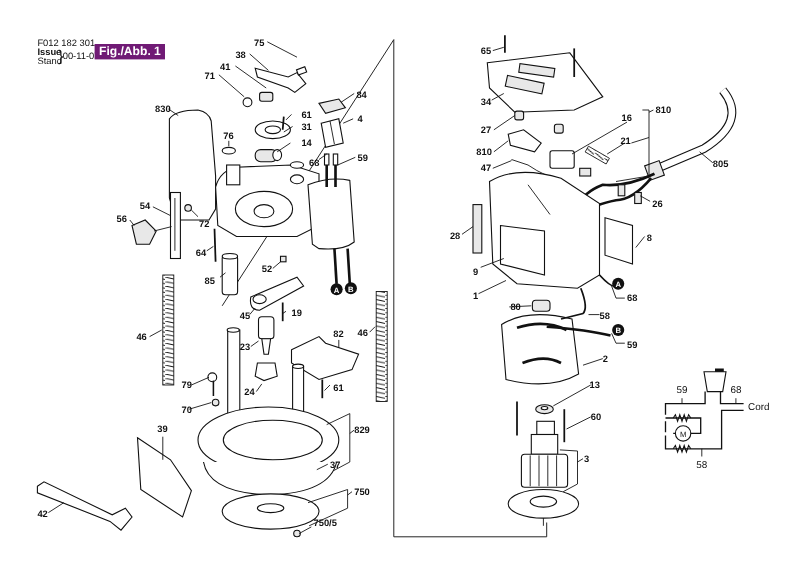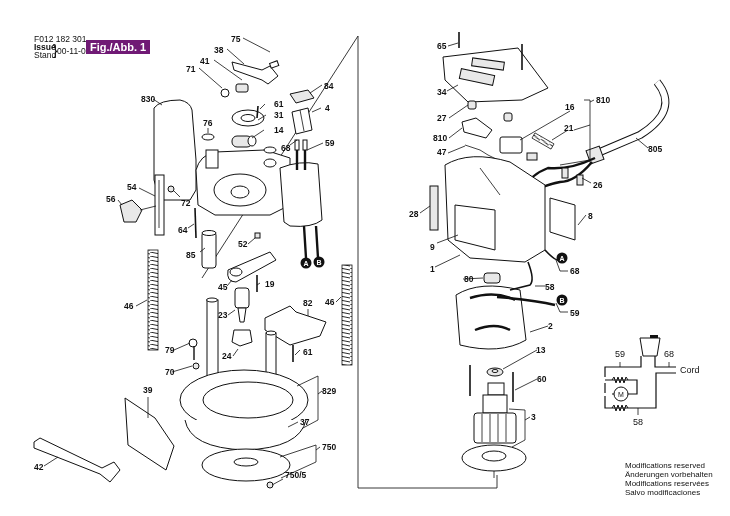--- a/index.html
+++ b/index.html
@@ -439,19 +439,13 @@
     <text class="lbl" x="531" y="420">3</text>
   </g>
 
   <text class="cordlbl" x="615" y="357">59</text>
   <text class="cordlbl" x="664" y="357">68</text>
   <text class="cordlbl" x="680" y="373">Cord</text>
   <text class="cordlbl" x="633" y="425">58</text>
   <text x="621" y="397" text-anchor="middle" style="font:7px 'Liberation Sans',sans-serif;fill:#111;">M</text>
 </svg>
 
-  <div class="note">
-    <div>Modifications reserved</div>
-    <div>Änderungen vorbehalten</div>
-    <div>Modifications reservées</div>
-    <div>Salvo modificaciones</div>
-  </div>
 </div>
 
 </body></html>

